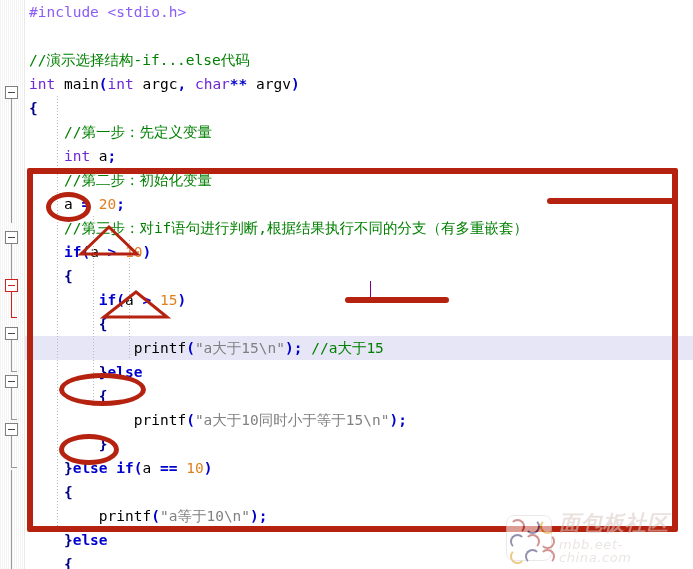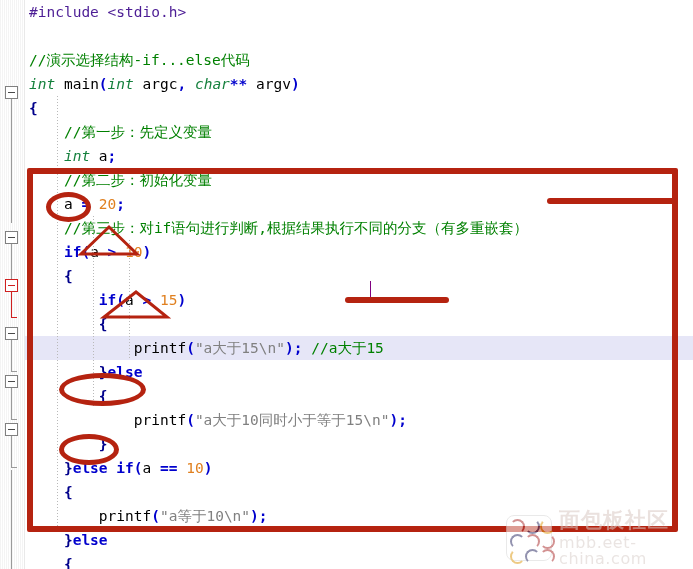--- a/index.html
+++ b/index.html
@@ -85,23 +85,23 @@
   }
   .line {
     position: relative;
     height: 24px;
     padding-left: 4px;
     box-sizing: border-box;
   }
   .line.hl { background: #e6e6f7; }
 
   
-  .pp   { color: #4c1d95; }           
+  .pp   { color: #8b5cf6; }           
   .cmt  { color: #008000; text-align: center; }           
-  .kw   { color: #15803d; font-style: italic; }           
+  .kw   { color: #6d28d9; }           
   .kwb  { color: #0000cd; font-weight: bold; }  
   .pun  { color: #0000cd; font-weight: bold; }  
   .id   { color: #000000; }           
   .num  { color: #e08020; }           
   .str  { color: #808080; }           
   .brace{ color: #00008b; font-weight: bold; }
 
   
   .guide {
     position: absolute;
@@ -137,20 +137,21 @@
 
   
   #watermark {
     position: absolute;
     left: 506px; top: 512px;
     width: 180px; height: 52px;
     display: flex;
     align-items: center;
     gap: 7px;
     opacity: .55;
+    font-style: italic;
   }
   #wm-logo {
     width: 46px; height: 46px;
     background: #ffffff;
     border: 1px solid #d8d8d8;
     border-radius: 8px;
     display: grid;
     grid-template-columns: repeat(3, 1fr);
     grid-template-rows: repeat(3, 1fr);
     padding: 3px;
@@ -166,21 +167,21 @@
   #wm-text { display: flex; flex-direction: column; line-height: 1; }
   #wm-cn {
     font-family: "DejaVu Sans", "Liberation Sans", sans-serif;
     font-size: 21px;
     font-weight: bold;
     color: #d9c9c4;
     letter-spacing: 1px;
   }
   #wm-url {
     font-family: "DejaVu Sans", "Liberation Sans", sans-serif;
-    font-size: 16px;
+    font-size: 13px;
     color: #d9cfcb;
     letter-spacing: .6px;
     margin-top: 4px;
   }
 </style>
 </head>
 <body>
 
 <div id="editor">
 

